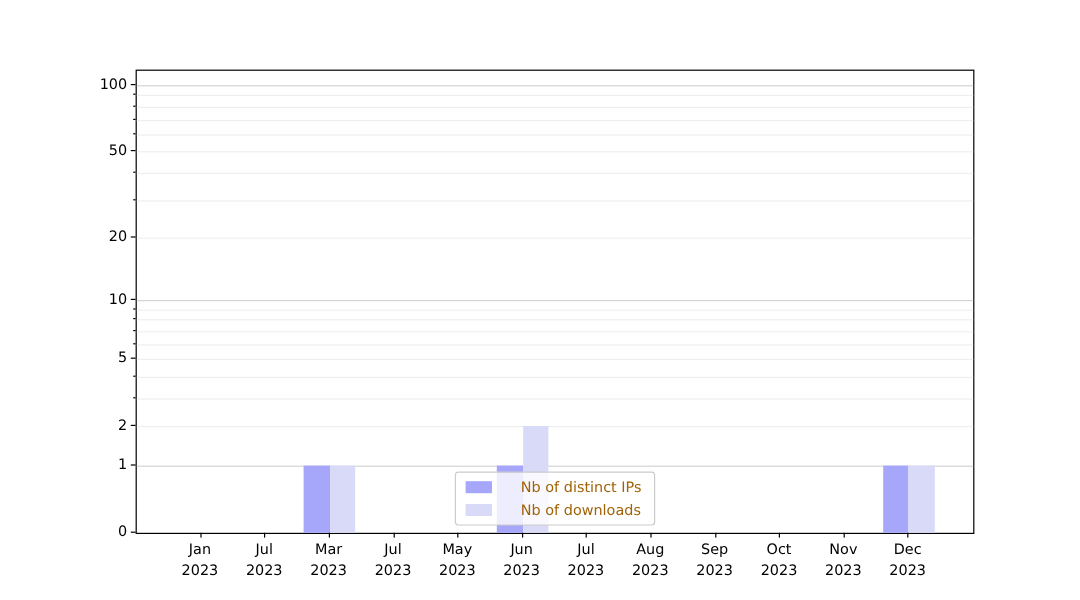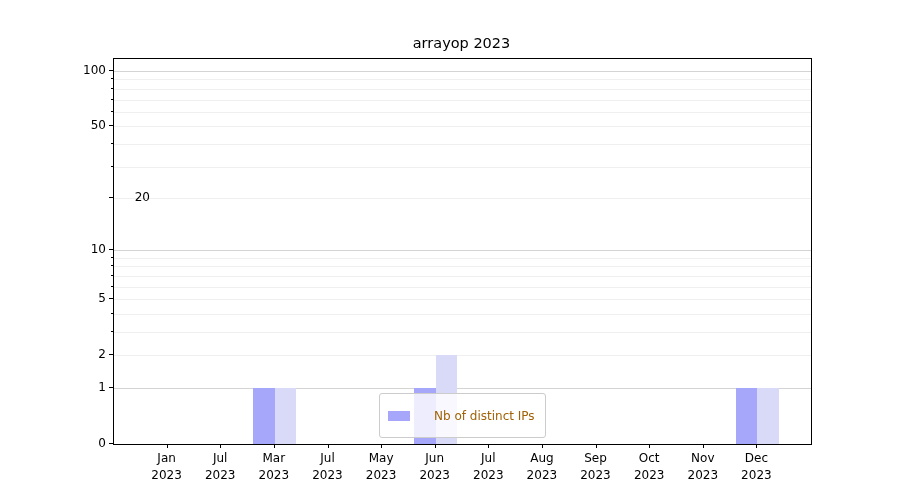--- a/index.html
+++ b/index.html
@@ -106,21 +106,20 @@
     white-space: nowrap;
     flex: 1 1 auto;
     text-align: left;
     padding-left: 16px;
   }
 </style>
 </head>
 <body>
 
 <div class="figure">
-  <div class="chart-title">arrayop 2023</div>
   <div class="plot-area">
     <div id="grid-layer">
         <div class="gridline minor" style="top: 296.2px;"></div>
         <div class="gridline minor" style="top: 273px;"></div>
         <div class="gridline minor" style="top: 254.9px;"></div>
         <div class="gridline minor" style="top: 240.2px;"></div>
         <div class="gridline minor" style="top: 227.7px;"></div>
         <div class="gridline minor" style="top: 216.9px;"></div>
         <div class="gridline minor" style="top: 207.4px;"></div>
         <div class="gridline minor" style="top: 198.9px;"></div>
@@ -142,34 +141,38 @@
         <div class="bar" style="left: 621.9px; top: 329px; width: 21.5px; height: 56px; background: rgb(166, 166, 250);"></div>
         <div class="bar" style="left: 160.8px; top: 329px; width: 21.5px; height: 56px; background: rgb(217, 217, 248);"></div>
         <div class="bar" style="left: 321.7px; top: 296.2px; width: 21.5px; height: 88.8px; background: rgb(217, 217, 248);"></div>
         <div class="bar" style="left: 643.4px; top: 329px; width: 21.5px; height: 56px; background: rgb(217, 217, 248);"></div>
       </div>
     <div class="legend" id="legend">
         <div class="legend-row">
           <span class="legend-swatch" style="background: rgb(166, 166, 250);"></span>
           <span class="legend-label">Nb of distinct IPs</span>
         </div>
+        <div class="legend-row">
+          <span class="legend-swatch" style="background: rgb(217, 217, 248);"></span>
+          <span class="legend-label">Nb of downloads</span>
+        </div>
       </div>
   </div>
   <div id="axes-layer">
       <div class="y-tick-label" style="top: 435px;">0</div>
       <div class="y-tick-mark" style="left: 109px; top: 443px; width: 4px;"></div>
       <div class="y-tick-label" style="top: 379px;">1</div>
       <div class="y-tick-mark" style="left: 109px; top: 387px; width: 4px;"></div>
       <div class="y-tick-label" style="top: 346.2px;">2</div>
       <div class="y-tick-mark" style="left: 109px; top: 354.2px; width: 4px;"></div>
       <div class="y-tick-label" style="top: 290.2px;">5</div>
       <div class="y-tick-mark" style="left: 109px; top: 298.2px; width: 4px;"></div>
       <div class="y-tick-label" style="top: 241.2px;">10</div>
       <div class="y-tick-mark" style="left: 109px; top: 249.2px; width: 4px;"></div>
-      <div class="y-tick-label" style="top: 188.9px; margin-left: 44px;">20</div>
+      <div class="y-tick-label" style="top: 188.9px;">20</div>
       <div class="y-tick-mark" style="left: 109px; top: 196.9px; width: 4px;"></div>
       <div class="y-tick-label" style="top: 117.2px;">50</div>
       <div class="y-tick-mark" style="left: 109px; top: 125.2px; width: 4px;"></div>
       <div class="y-tick-label" style="top: 62px;">100</div>
       <div class="y-tick-mark" style="left: 109px; top: 70px; width: 4px;"></div>
       <div class="y-tick-mark" style="left: 111px; top: 331px; width: 2px;"></div>
       <div class="y-tick-mark" style="left: 111px; top: 312.9px; width: 2px;"></div>
       <div class="y-tick-mark" style="left: 111px; top: 285.7px; width: 2px;"></div>
       <div class="y-tick-mark" style="left: 111px; top: 274.9px; width: 2px;"></div>
       <div class="y-tick-mark" style="left: 111px; top: 265.4px; width: 2px;"></div>

